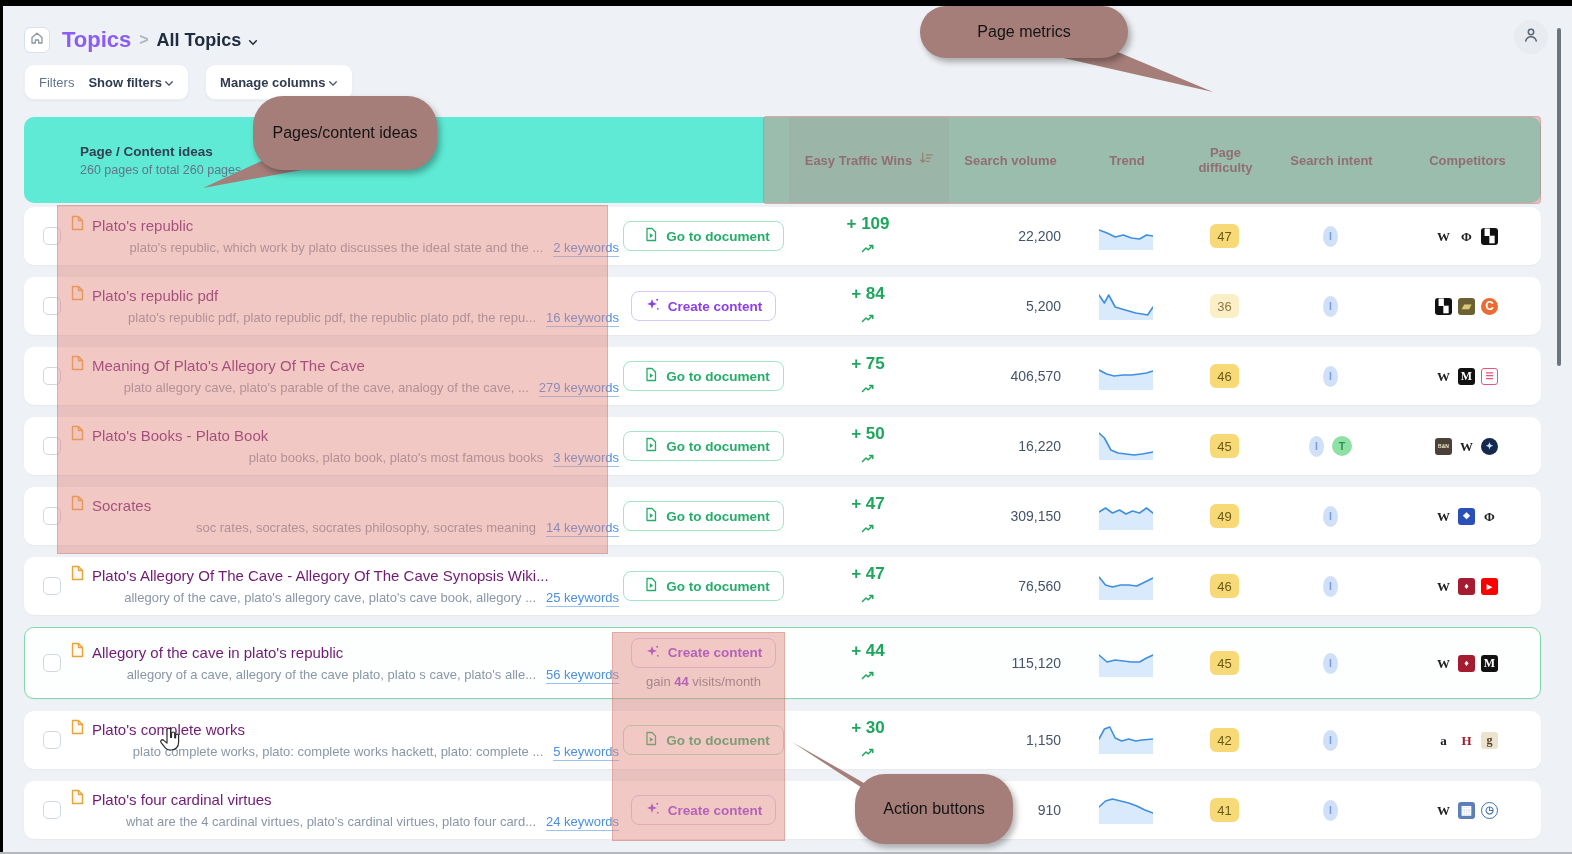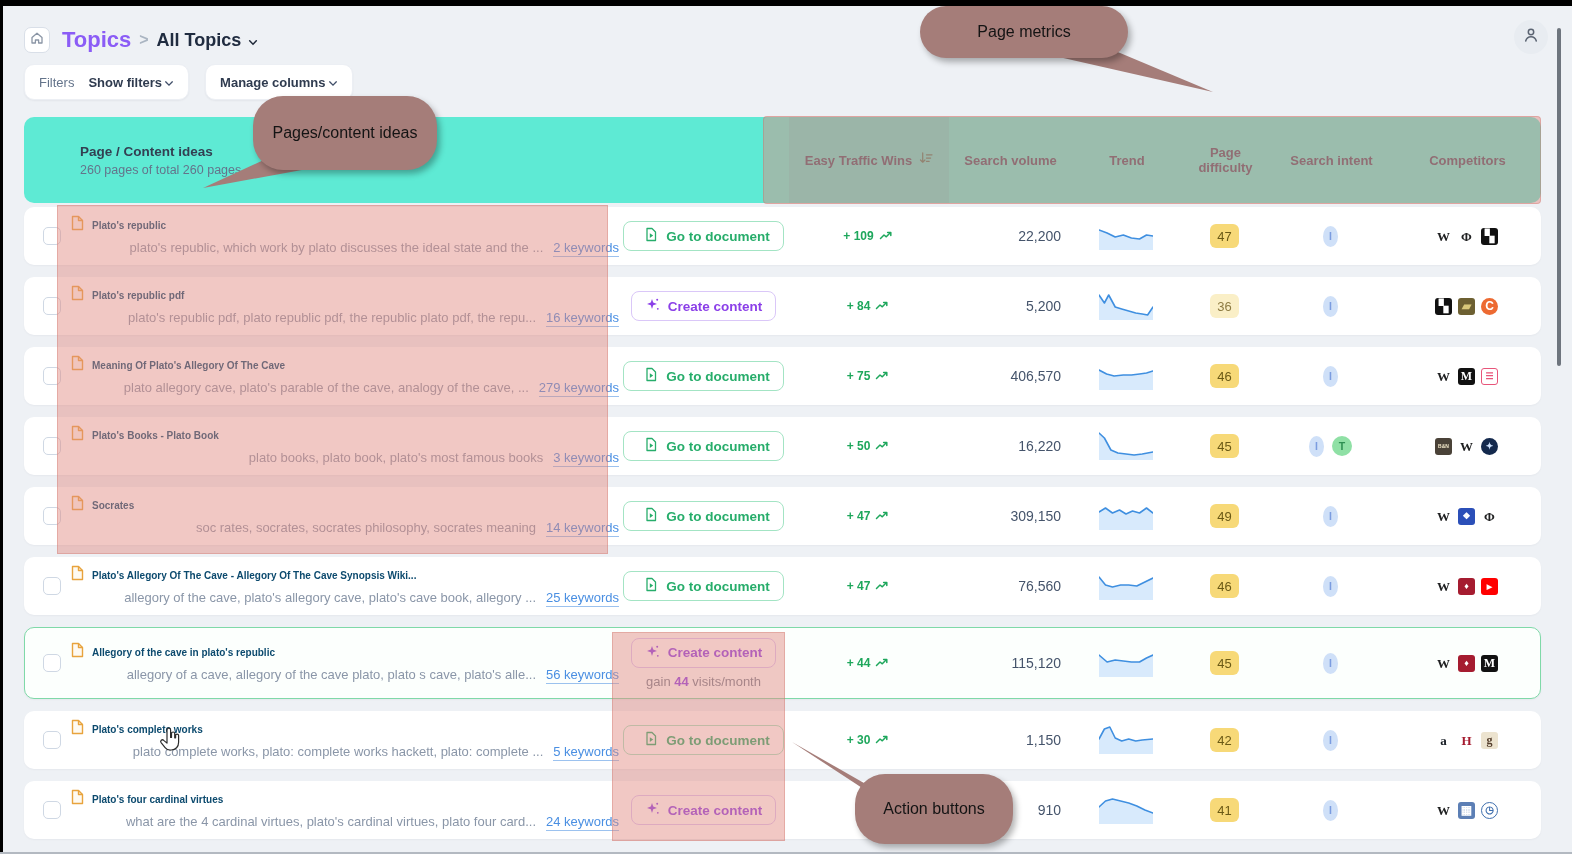--- a/index.html
+++ b/index.html
@@ -39,33 +39,33 @@
   .rows { position:absolute; top:207px; left:24px; width:1517px; }
   .row { background:#fff; border:1.5px solid transparent; border-radius:10px; height:58px; margin-bottom:12px;
          display:grid; grid-template-columns:46px minmax(0,1fr) 169px 160px 123px 110px 87px 125px 147px; align-items:center;
          box-shadow:0 1px 2px rgba(16,24,40,.04); }
   .row--tall { height:72px; }
   .row--highlight { border-color:#7fd9a8; background:#fcfffd; }
   .cb-cell { display:flex; justify-content:flex-end; padding-right:10px; }
   .checkbox { width:18px; height:18px; border:1.5px solid #cfd8e4; border-radius:5px; background:#fff; cursor:pointer; }
   .page-cell { display:flex; flex-direction:column; justify-content:center; gap:5px; min-width:0; }
   .title-line { display:flex; align-items:center; gap:8px; }
-  .row-title { font-size:10px; font-weight:700; color:#0c4a6e; white-space:nowrap; cursor:pointer; }
+  .row-title { font-size:15px; font-weight:400; color:#701a75; white-space:nowrap; cursor:pointer; }
   .desc-line { display:flex; align-items:baseline; gap:10px; white-space:nowrap;justify-content:flex-end; }
   .row-desc { font-size:13px; color:#8a96a8; }
   .kw-link { font-size:13px; color:#4a8fe2; border-bottom:1.5px solid rgba(74,143,226,.55); padding-bottom:1px; cursor:pointer; }
 
   .action-cell { display:flex; flex-direction:column; align-items:center; justify-content:center; gap:6px; }
   .btn { display:inline-flex; align-items:center; gap:8px; height:30px; padding:0 13px; border-radius:8px; background:#fff; font-size:13.5px; font-weight:600; cursor:pointer; }
   .btn--go { border:1px solid #a3e4c4; color:#27ad6b;padding-left:20px; }
   .btn--create { border:1px solid #dac7f8; color:#8b3fe8; }
   .gain-note { font-size:13px; color:#74818f; }
   .gain-note b { color:#8b3fe8; font-weight:700; }
 
-  .traffic-cell { display:flex; align-items:center; justify-content:center; gap:5px; font-size:12px; font-weight:700; color:#1ea75c; }
+  .traffic-cell { display:flex; align-items:center; justify-content:center; gap:5px; font-size:17px; font-weight:700; color:#1ea75c;flex-direction:column; }
   .traffic-cell.is-hidden { visibility:hidden; }
   .vol-cell { text-align:right; padding-right:10px; font-size:14px; color:#45546b; }
   .trend-cell { display:flex; justify-content:center; }
   .diff-cell { display:flex; justify-content:center; }
   .diff-badge { min-width:29px; height:24px; border-radius:6px; background:#f7d978; color:#6b5a16; font-size:13px; display:inline-flex; align-items:center; justify-content:center; padding:0 6px; }
   .diff-badge.badge--pale { background:#faefc7; color:#8d7b42; }
   .intent-cell { display:flex; justify-content:center; gap:8px; }
   .intent { display:inline-flex; align-items:center; justify-content:center; font-size:10.5px; font-weight:700; }
   .intent--informational { width:15px; height:21px; border-radius:50%; background:#cfe0f8; color:#7b9ce0; }
   .intent--transactional { width:20px; height:20px; border-radius:50%; background:#8fe0a5; color:#2e8f52; }

